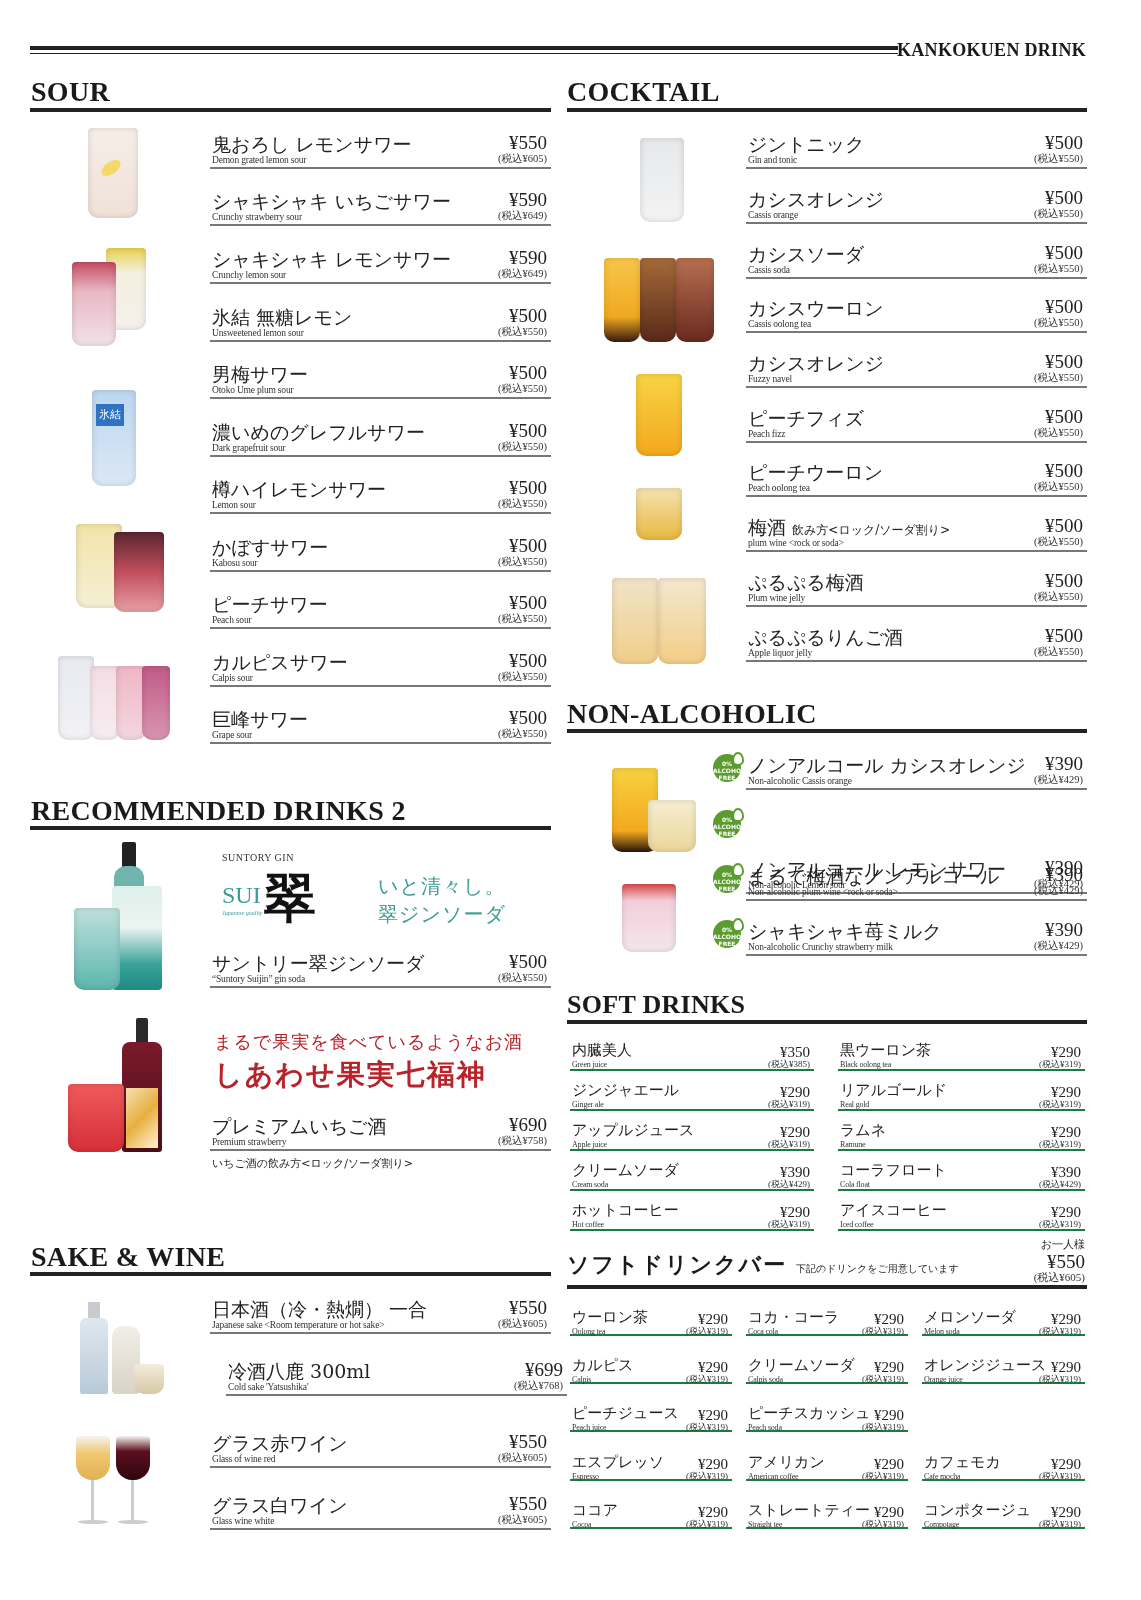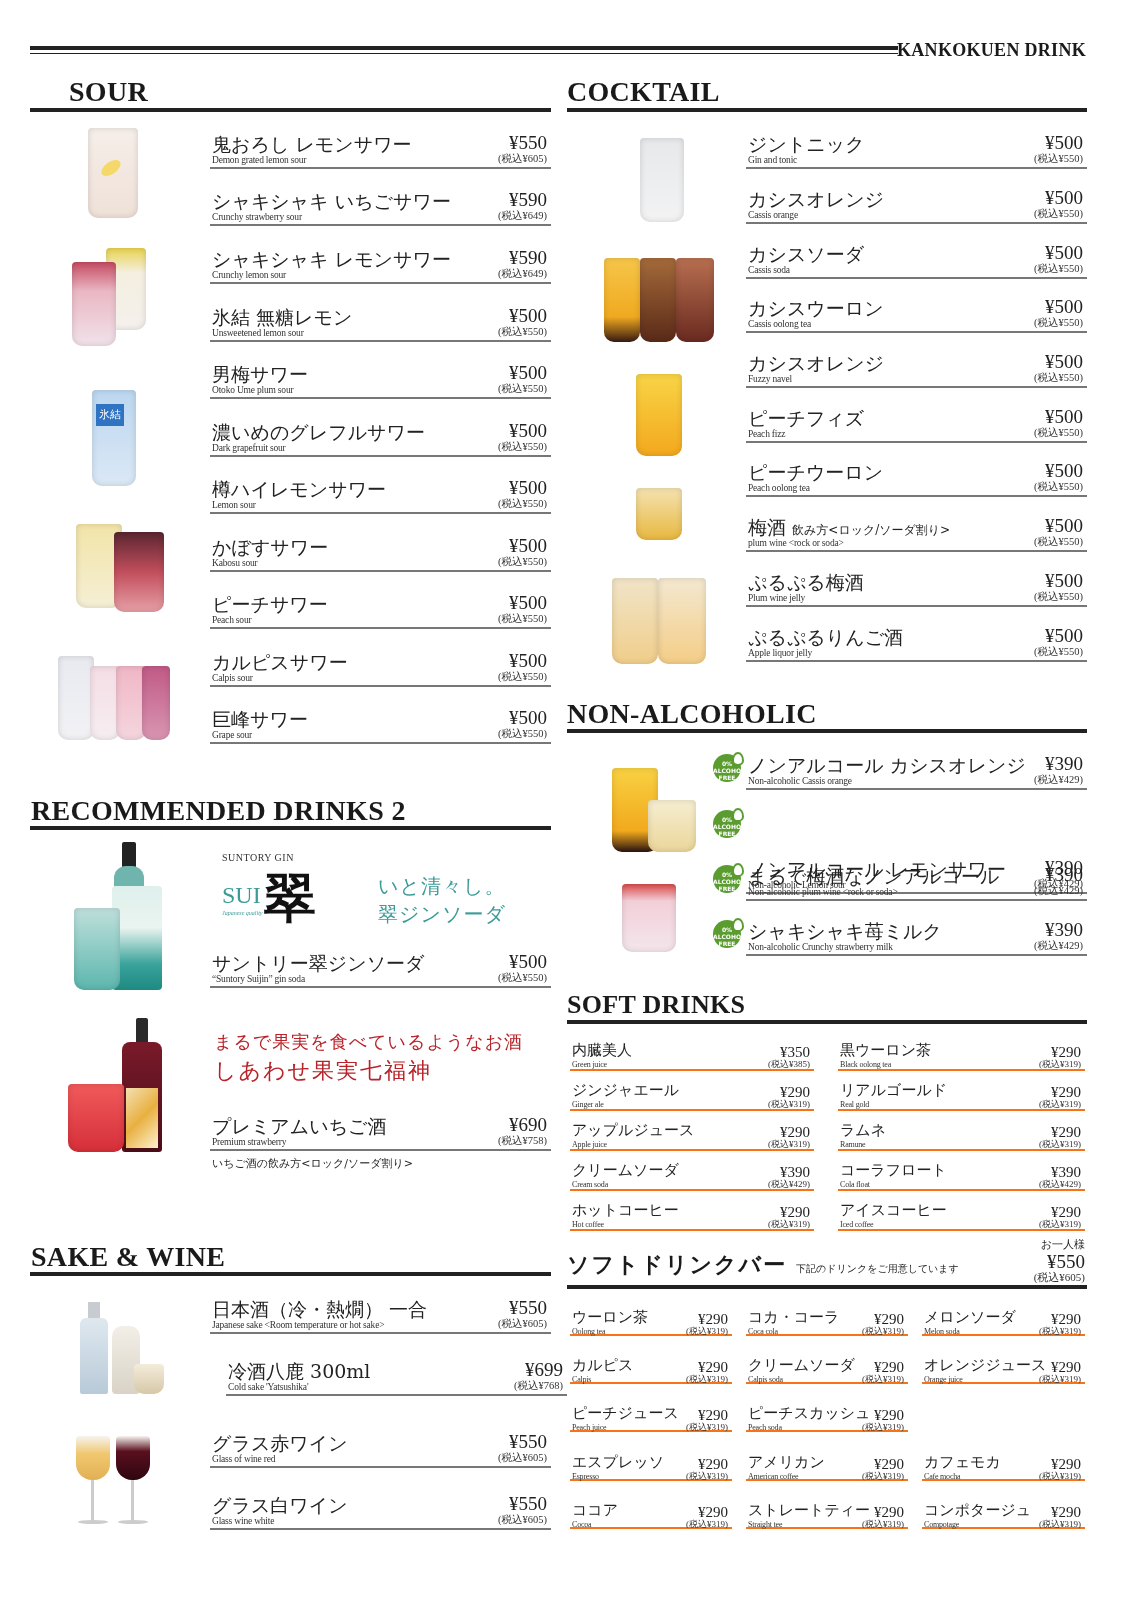--- a/index.html
+++ b/index.html
@@ -21,40 +21,40 @@
   .item .en { position: absolute; left: 2px; top: 22px; font-family: "Liberation Serif", serif;
               font-size: 9.5px; color: #333; white-space: nowrap; letter-spacing: -0.2px; }
   .item .price { position: absolute; right: 4px; top: 0; font-family: "Liberation Serif", serif;
                  font-size: 19px; line-height: 20px; color: #222; }
   .item .tax { position: absolute; right: 4px; top: 19px; font-family: "Liberation Serif", serif;
                font-size: 10.5px; color: #333; white-space: nowrap; }
   .sm .jp { font-size: 15px; line-height: 18px; }
   .sm .en { top: 19px; font-size: 8px; }
   .sm .price { font-size: 15px; line-height: 18px; top: 2px; }
   .sm .tax { font-size: 9px; top: 17px; padding-left: 24px; }
-  .sm { border-bottom: 2px solid #f97316; text-decoration: underline; }
+  .sm { border-bottom: 2px solid #15803d; text-decoration: underline; }
   .glass { position: absolute; border-radius: 4px 4px 10px 10px; box-shadow: inset 0 0 6px rgba(0,0,0,0.15); }
   .badge { position: absolute; width: 28px; height: 28px; border-radius: 50%; background: #5a9c2f;
            color: #fff; font-family: "DejaVu Sans", sans-serif; font-size: 6px; font-weight: bold;
            text-align: center; line-height: 7px; padding-top: 6px; box-sizing: border-box; }
   .badge::after { content: ""; position: absolute; right: -3px; top: -2px; width: 8px; height: 10px;
                   border: 2px solid #5a9c2f; border-radius: 50% 50% 50% 50% / 60% 60% 40% 40%; background: #fff; }
   .red-promo { font-family: "DejaVu Serif", serif; color: #b8232a; }
   .teal { color: #3a9b97; font-family: "DejaVu Sans", sans-serif; }
 </style>
 </head>
 <body>
 
 <div class="abs topbar">
     <div class="l1"></div>
     <div class="l2"></div>
   </div>
 <div class="abs brand">KANKOKUEN DRINK</div>
 
-<div class="abs sec-title" style="left:31px;top:78px;margin-left:38px;">SOUR</div>
+<div class="abs sec-title" style="left:31px;top:78px;">SOUR</div>
 <div class="abs sec-rule" style="left:30px;top:108px;width:521px;"></div>
 
 <div class="abs" style="left:88px;top:128px;width:52px;height:92px;">
   <div class="glass" style="left:0;top:0;width:50px;height:90px;background:linear-gradient(#f6eee9,#efe1d8);"></div>
   <div style="position:absolute;left:12px;top:34px;width:22px;height:12px;background:#f4d96a;border-radius:50%;transform:rotate(-35deg);"></div>
 </div>
 <div class="abs" style="left:72px;top:248px;width:80px;height:100px;">
   <div class="glass" style="left:34px;top:0;width:40px;height:82px;background:linear-gradient(#e8d350 0%,#f4efe0 30%,#f4f0ec);"></div>
   <div class="glass" style="left:0;top:14px;width:44px;height:84px;background:linear-gradient(#c54b62 0%,#e9b8c4 35%,#f1e2ea);"></div>
 </div>
@@ -291,21 +291,21 @@
 </div>
 
 <div class="abs" style="left:68px;top:1018px;width:108px;height:136px;">
   <div style="position:absolute;left:68px;top:0;width:12px;height:26px;background:#2a2a2a;border-radius:2px;"></div>
   <div style="position:absolute;left:54px;top:24px;width:40px;height:110px;background:linear-gradient(#7a1a2a,#4a0d18);border-radius:8px 8px 3px 3px;"></div>
   <div style="position:absolute;left:58px;top:70px;width:32px;height:60px;background:linear-gradient(135deg,#f4e0b0,#e8b040 50%,#fff2d0);"></div>
   <div class="glass" style="left:0;top:66px;width:56px;height:68px;background:linear-gradient(#f05a5a,#d62f3a);"></div>
 </div>
 
 <div class="abs red-promo" style="left:214px;top:1030px;font-size:18px;letter-spacing:1px;">まるで果実を食べているようなお酒</div>
-<div class="abs red-promo" style="left:214px;top:1056px;font-size:22px;font-weight:normal;letter-spacing:2px;">しあわせ果実七福神</div>
+<div class="abs red-promo" style="left:214px;top:1056px;font-size:28px;font-weight:bold;letter-spacing:2px;">しあわせ果実七福神</div>
 
 <div class="item" style="left:210px;top:1115px;width:341px;height:34px;">
   <span class="jp">プレミアムいちご酒</span>
   <span class="en">Premium strawberry</span>
   <span class="price">¥690</span>
   <span class="tax">(税込¥758)</span>
 </div>
 <div class="abs" style="left:212px;top:1156px;font-size:11px;color:#222;">いちご酒の飲み方&lt;ロック/ソーダ割り&gt;</div>
 
 <div class="abs sec-title" style="left:31px;top:1243px;">SAKE &amp; WINE</div>

